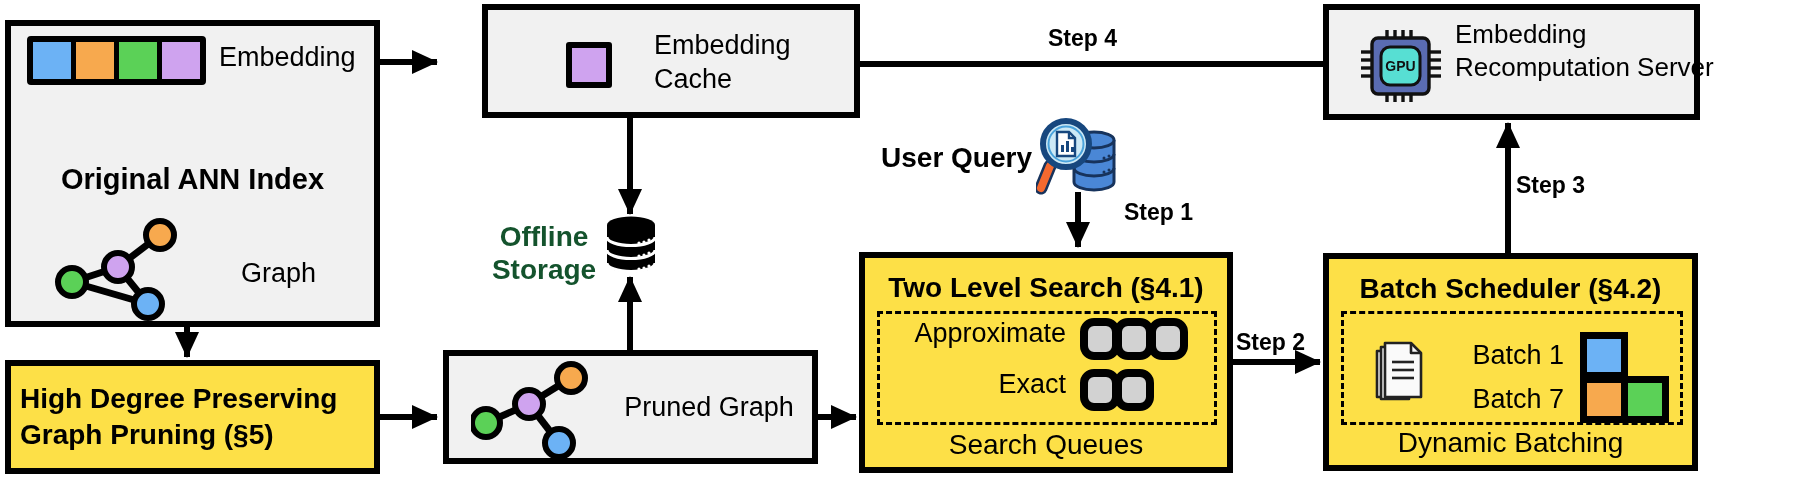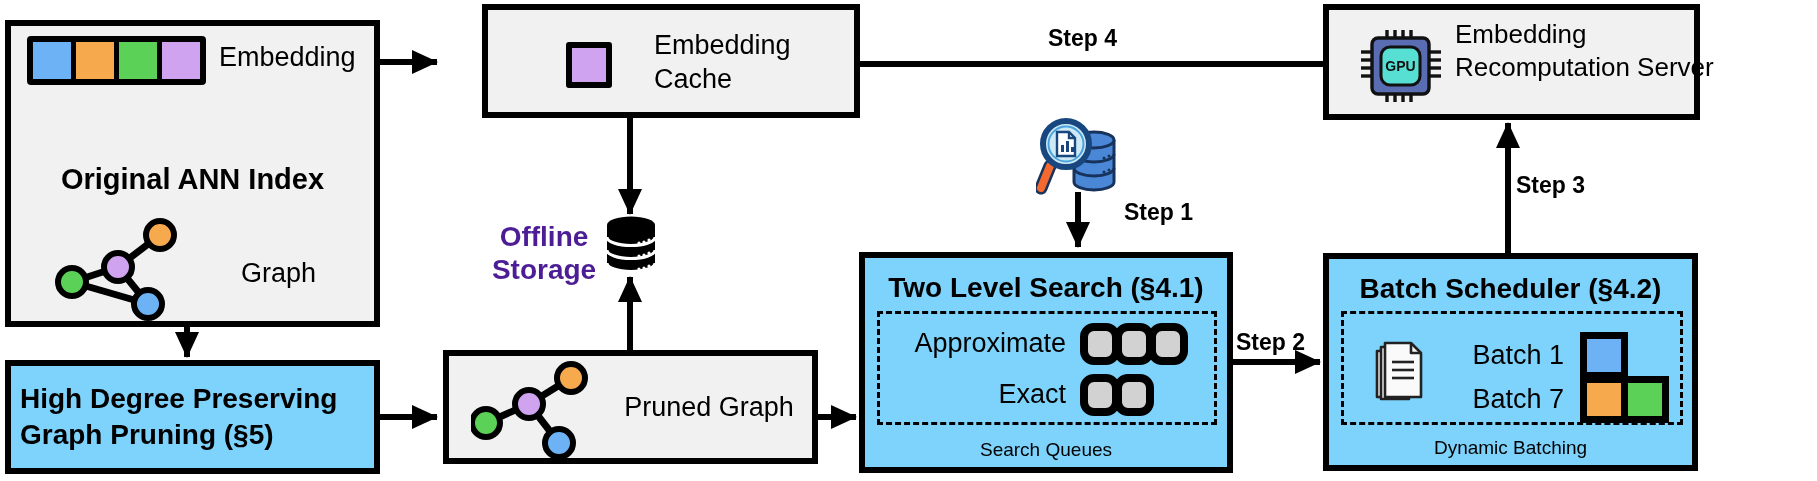--- a/index.html
+++ b/index.html
@@ -1,34 +1,34 @@
 <!DOCTYPE html>
 <html><head>
 <meta charset="utf-8">
 <style>
   html,body{margin:0;padding:0;background:#ffffff;font-family:"Liberation Sans",sans-serif;}
   #canvas{position:relative;width:1817px;height:481px;background:#ffffff;overflow:hidden;}
   .box{position:absolute;border:6px solid #000;box-sizing:border-box;}
   .light{background:#f1f1f1;}
-  .dark{background:#7dd3fc;}
+  .dark{background:#fde047;}
   .title{position:absolute;width:100%;text-align:center;font-weight:bold;font-size:28px;color:#000;}
   .plain{font-size:27px;color:#000;}
   .steplabel{position:absolute;font-weight:bold;font-size:23px;color:#000;}
   .estrip{position:absolute;left:16px;top:10px;display:flex;gap:5px;border:6px solid #000;border-radius:4px;background:#000;}
   .estrip > div{width:38px;height:37px;}
   .dashed{position:absolute;border:3px dashed #000;box-sizing:border-box;}
-  .qrow{display:flex;align-items:center;height:51px;}
+  .qrow{display:flex;align-items:flex-start;height:51px;}
   .qlabel{width:186px;text-align:right;margin-right:14px;font-size:27px;color:#000;}
   .slots{display:flex;}
   .qslot{width:40px;height:42px;border:8px solid #000;border-radius:14px;background:#d2d2d2;box-sizing:border-box;margin-right:-6px;}
   .brow{position:absolute;display:flex;align-items:center;}
   .blabel{width:120px;text-align:right;margin-right:16px;font-size:27px;color:#000;}
   .bpair{display:flex;gap:7px;border:7px solid #000;background:#000;}
   .bpair > div{width:34px;height:33px;}
-  .footer{position:absolute;bottom:6px;width:100%;text-align:center;font-size:19px;color:#000;}
+  .footer{position:absolute;bottom:6px;width:100%;text-align:center;font-size:28px;color:#000;}
   svg{display:block;}
   .absvg{position:absolute;}
   #wires{position:absolute;left:0;top:0;pointer-events:none;}
 </style>
 </head>
 <body>
 
 <div id="canvas">
 
   <svg id="wires" width="1817" height="481">
@@ -102,40 +102,41 @@
         <line x1="69" y1="38" x2="80" y2="38"></line>
           <line x1="69" y1="46" x2="80" y2="46"></line>
       </g>
       <rect x="11" y="8" width="57" height="56" rx="6" stroke="#111" stroke-width="3.4" fill="#5a6cb2"></rect>
       <rect x="20" y="17" width="39" height="38" rx="9" stroke="#111" stroke-width="3" fill="#57dfd3"></rect>
       <text x="39.5" y="41" text-anchor="middle" font-size="14" font-weight="bold" fill="#111">GPU</text>
     </svg>
     <div class="plain" style="position:absolute;left:126px;top:8px;width:260px;font-size:26px;line-height:33px;">Embedding Recomputation Server</div>
   </div>
 
-  <div style="position:absolute;left:479px;top:220px;width:130px;text-align:center;font-weight:bold;font-size:28px;line-height:33px;color:#4c1d95;">Offline Storage</div>
+  <div style="position:absolute;left:479px;top:220px;width:130px;text-align:center;font-weight:bold;font-size:28px;line-height:33px;color:#14532d;">Offline Storage</div>
   <svg class="absvg" style="left:605px;top:216px;" width="52" height="60" viewBox="0 0 52 60">
     <path d="M2 9 V48 a24 8.5 0 0 0 48 0 V9" fill="#000"></path>
     <ellipse cx="26" cy="9" rx="24" ry="8.5" fill="#000"></ellipse>
     <path d="M2 21 a24 8.5 0 0 0 48 0" fill="none" stroke="#fff" stroke-width="3"></path>
     <path d="M2 34 a24 8.5 0 0 0 48 0" fill="none" stroke="#fff" stroke-width="3"></path>
     <path d="M2 47 a24 8.5 0 0 0 48 0" fill="none" stroke="#fff" stroke-width="3"></path>
     <g fill="#fff">
       <circle cx="34" cy="27" r="1.6"></circle>
         <circle cx="39" cy="26" r="1.6"></circle>
         <circle cx="44" cy="24" r="1.6"></circle>
       <circle cx="34" cy="40" r="1.6"></circle>
         <circle cx="39" cy="39" r="1.6"></circle>
         <circle cx="44" cy="37" r="1.6"></circle>
       <circle cx="34" cy="53" r="1.6"></circle>
         <circle cx="39" cy="52" r="1.6"></circle>
         <circle cx="44" cy="50" r="1.6"></circle>
     </g>
   </svg>
 
+  <div style="position:absolute;left:868px;top:142px;width:164px;text-align:right;font-weight:bold;font-size:28px;color:#000;">User Query</div>
   <svg class="absvg" style="left:1036px;top:112px;" width="84" height="88" viewBox="0 0 84 88">
     <g>
       <path d="M38 28 V70 a20 8 0 0 0 40 0 V28" stroke="#17335c" stroke-width="3" fill="#4a87d6"></path>
       <path d="M38 42 a20 8 0 0 0 40 0" fill="none" stroke="#17335c" stroke-width="3"></path>
       <path d="M38 56 a20 8 0 0 0 40 0" fill="none" stroke="#17335c" stroke-width="3"></path>
       <ellipse cx="58" cy="28" rx="20" ry="8" stroke="#17335c" stroke-width="3" fill="#4a87d6"></ellipse>
       <g fill="#17335c">
         <circle cx="68" cy="46" r="1.5"></circle>
           <circle cx="73" cy="44" r="1.5"></circle>
         <circle cx="68" cy="60" r="1.5"></circle>

